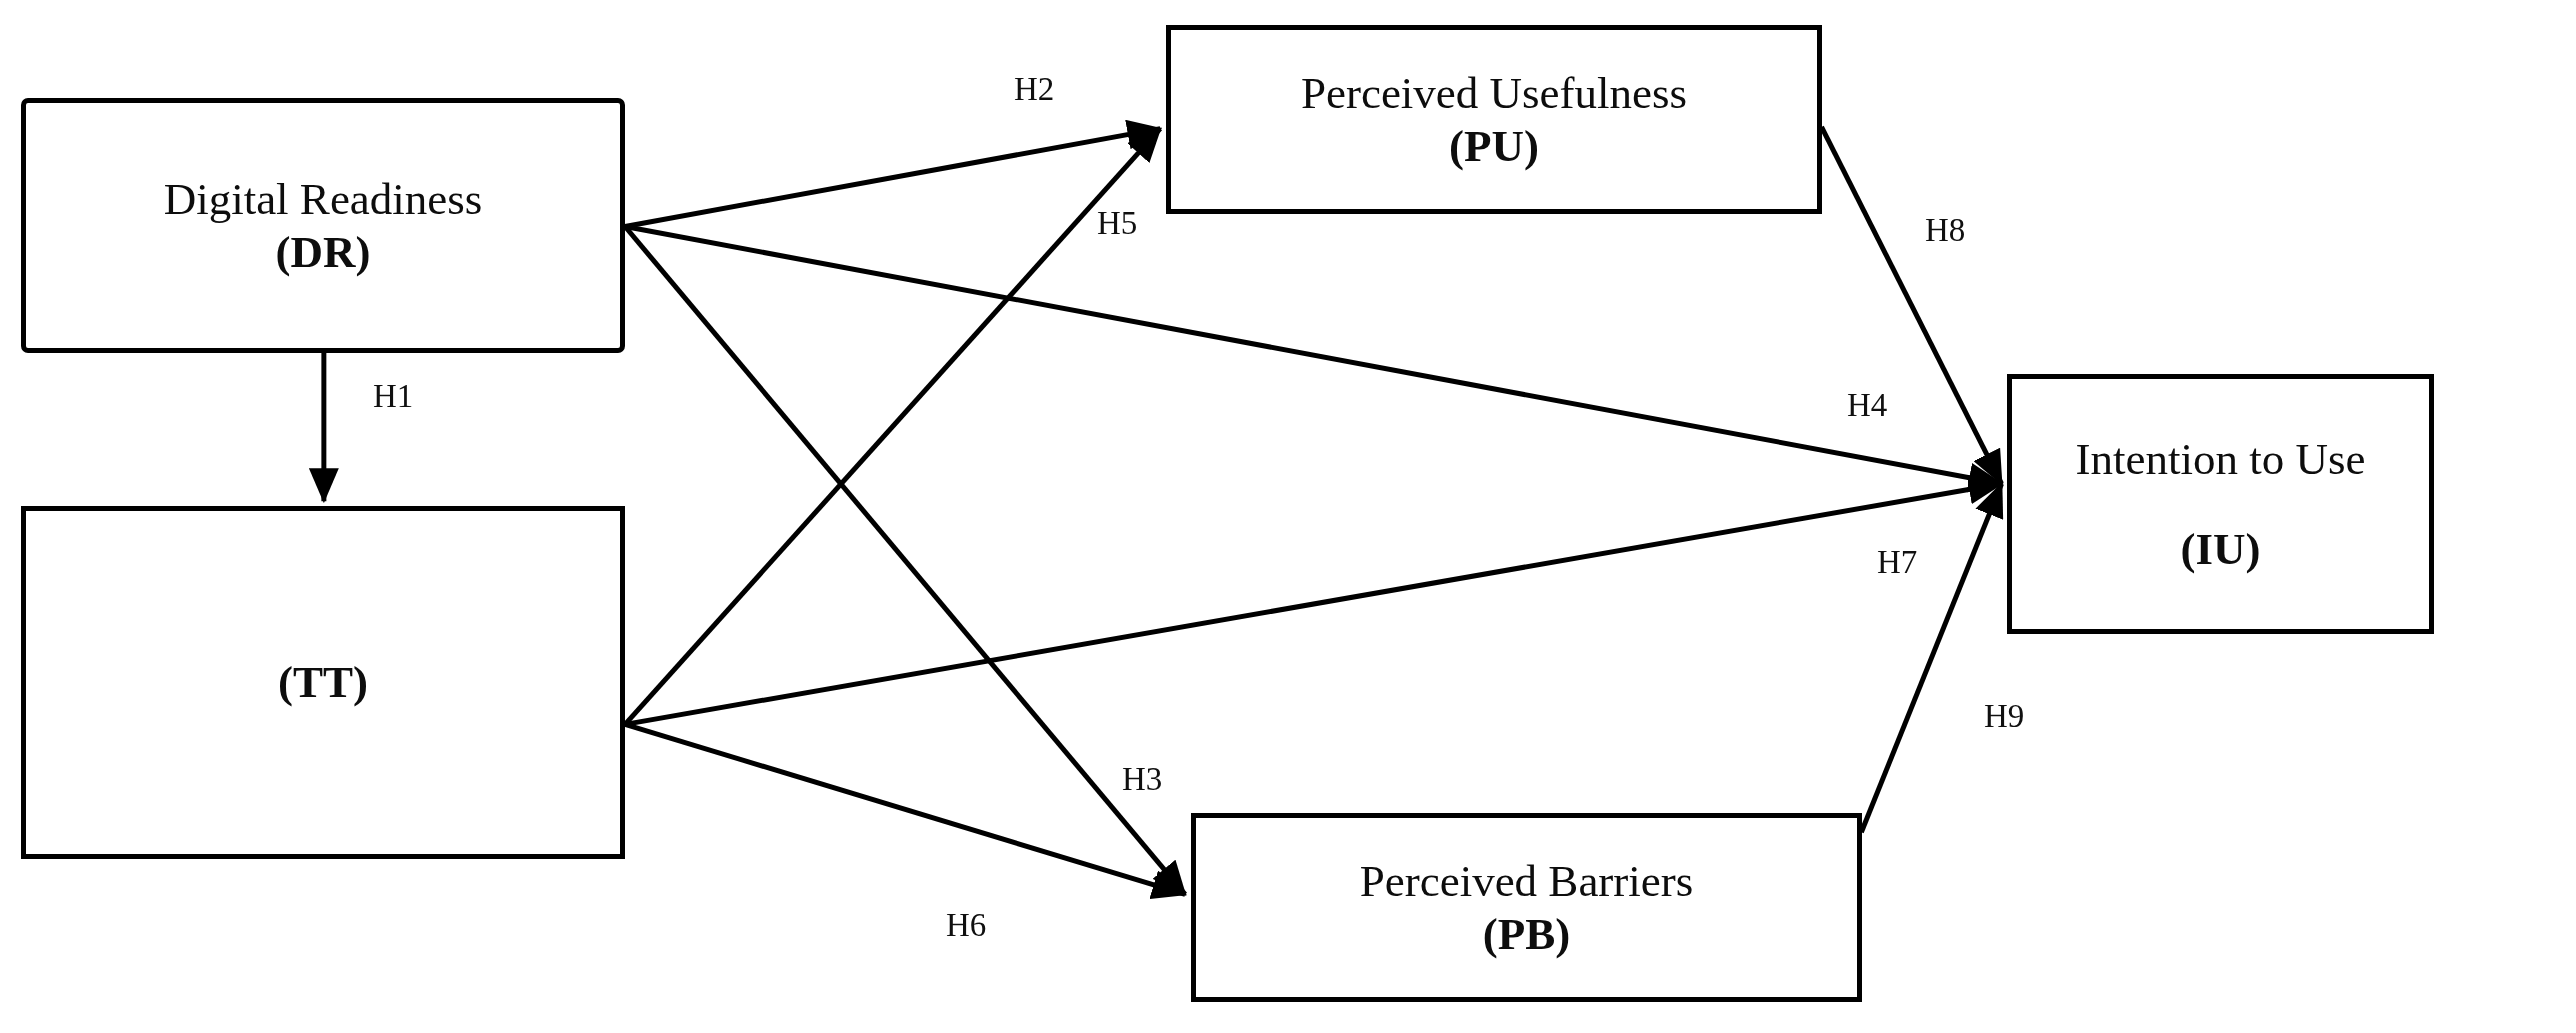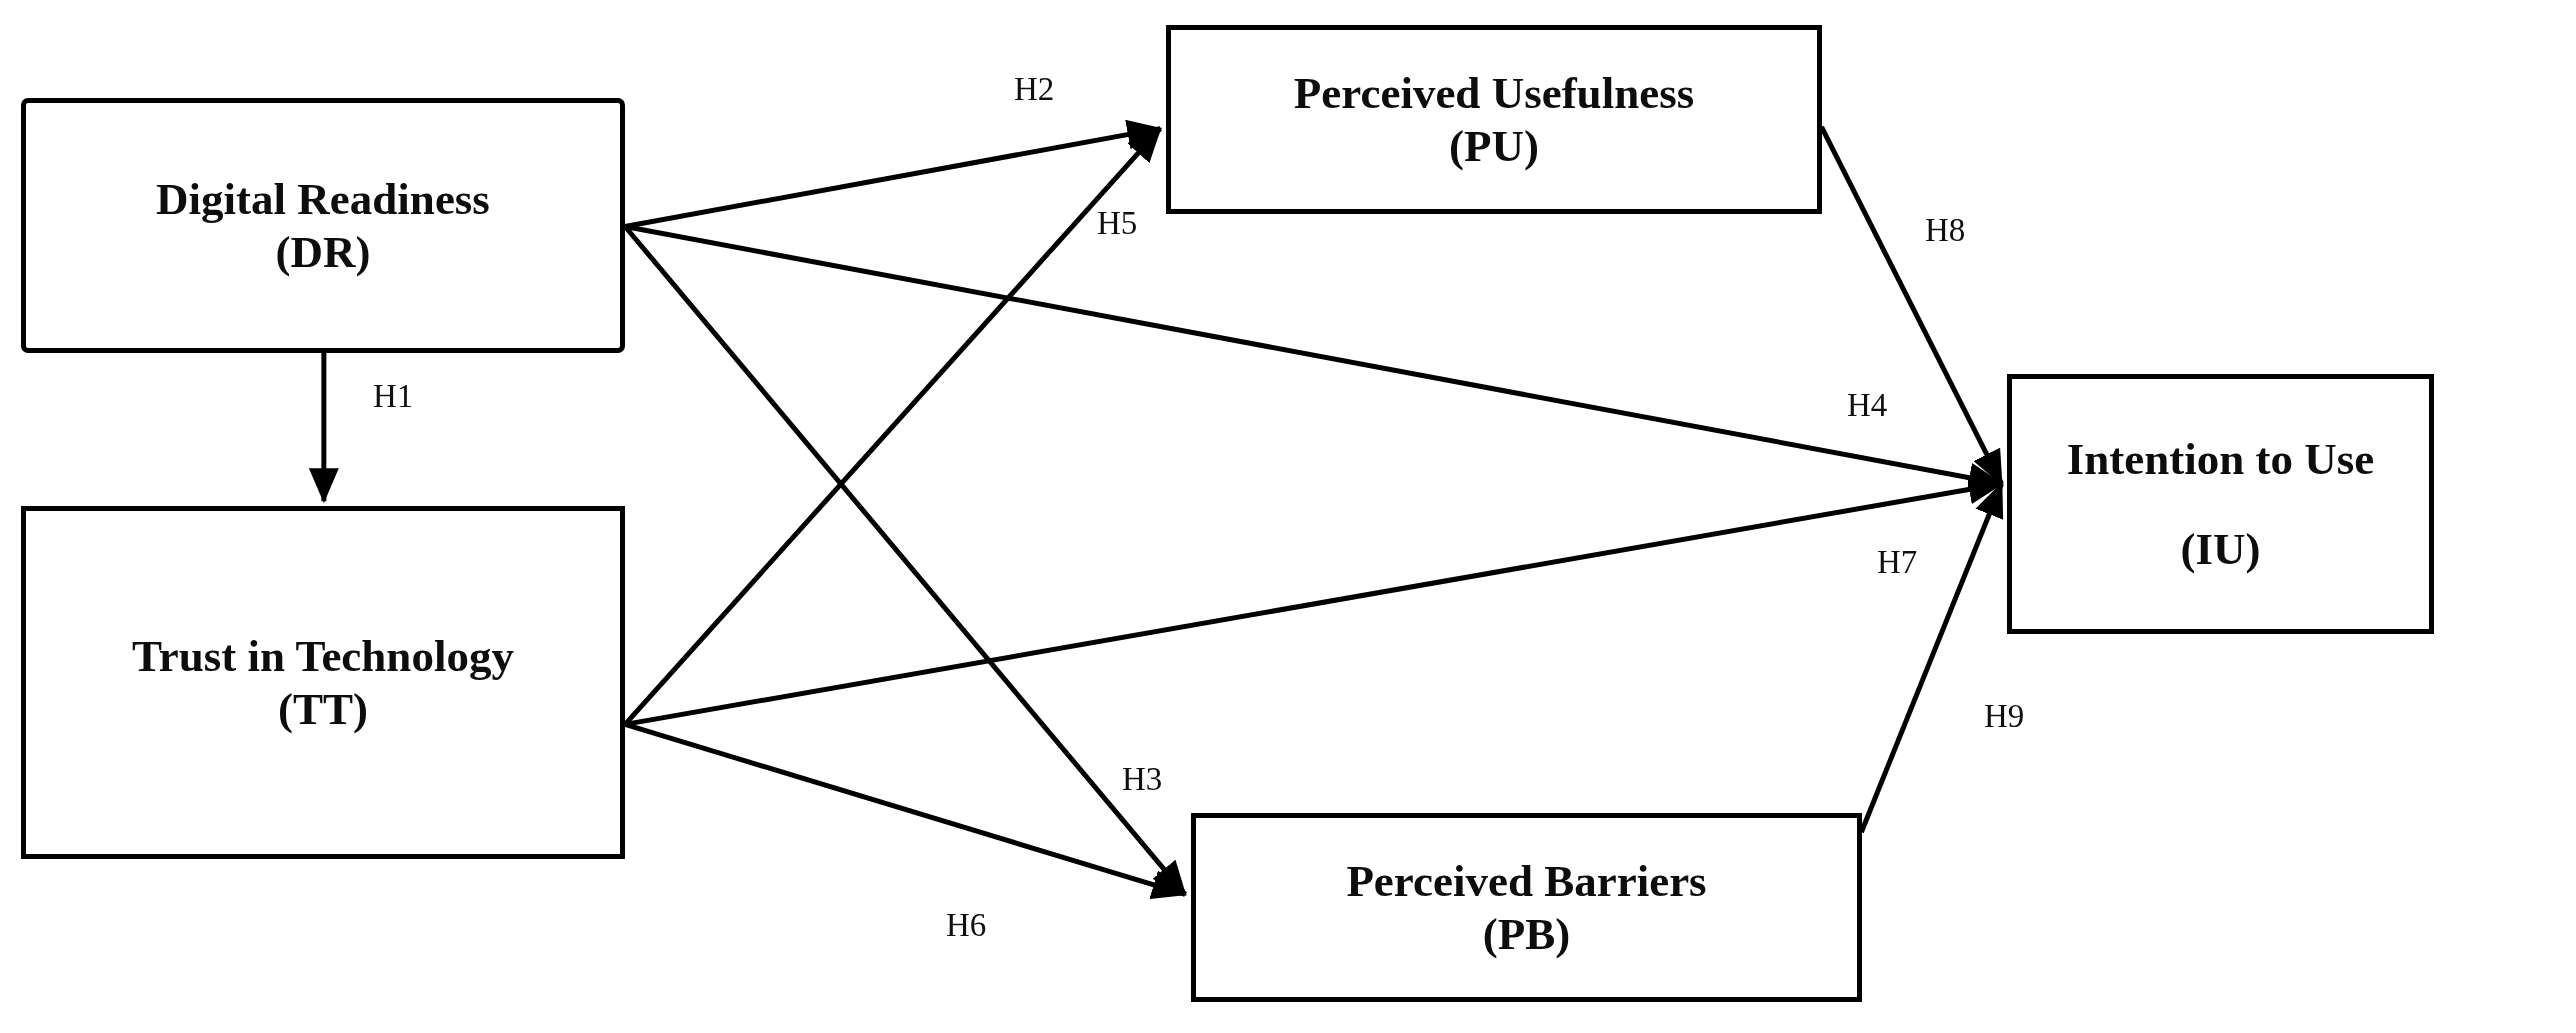--- a/index.html
+++ b/index.html
@@ -35,21 +35,21 @@
     align-items: center;
     justify-content: center;
     z-index: 5;
   }
   .node-title {
     font-size: 45px;
     line-height: 1.16;
     color: #0d0d0d;
     text-align: center;
     white-space: nowrap;
-    font-weight: 700;
+    font-weight: 400;
   }
   .node-abbr {
     font-size: 45px;
     line-height: 1.16;
     color: #0d0d0d;
     white-space: nowrap;
     font-weight: 700;
   }
   .edge-label {
     position: absolute;
@@ -82,21 +82,20 @@
       <line x1="2195" y1="153" x2="2412" y2="583" stroke="#000000" stroke-width="6" marker-end="url(#arrowhead)"></line>
       <line x1="2243" y1="1003" x2="2412" y2="583" stroke="#000000" stroke-width="6" marker-end="url(#arrowhead)"></line>
     </svg>
 
   <div id="nodes-layer">
       <div class="node-box" style="left: 21px; top: 98px; width: 604px; height: 255px; border-radius: 7px;">
         <div class="node-title">Digital Readiness</div>
         <div class="node-abbr">(DR)</div>
       </div>
       <div class="node-box" style="left: 21px; top: 506px; width: 604px; height: 353px;">
-        <div class="node-title">Trust in Technology</div>
         <div class="node-abbr">(TT)</div>
       </div>
       <div class="node-box" style="left: 1166px; top: 25px; width: 656px; height: 189px;">
         <div class="node-title">Perceived Usefulness</div>
         <div class="node-abbr">(PU)</div>
       </div>
       <div class="node-box" style="left: 1191px; top: 813px; width: 671px; height: 189px;">
         <div class="node-title">Perceived Barriers</div>
         <div class="node-abbr">(PB)</div>
       </div>

